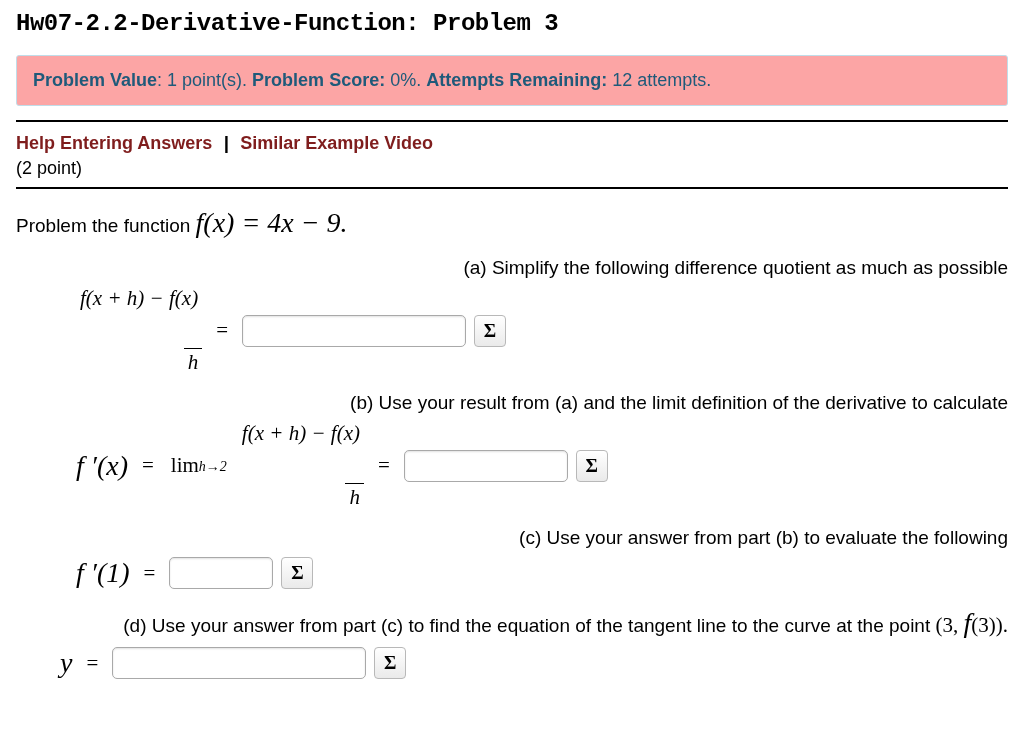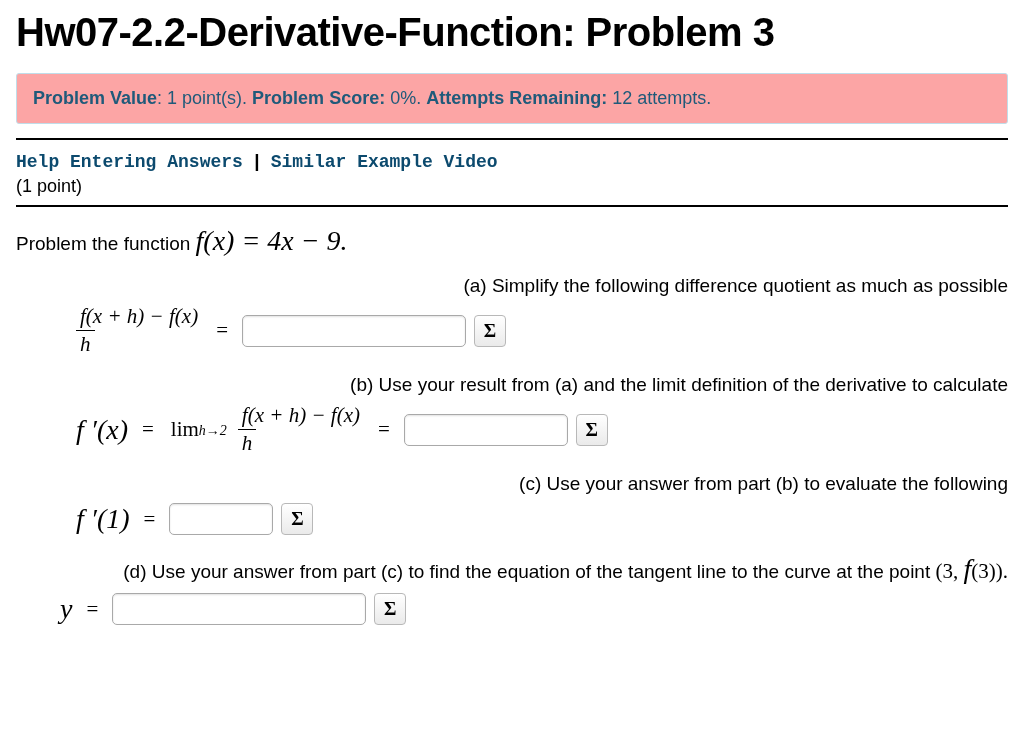--- a/index.html
+++ b/index.html
@@ -5,65 +5,66 @@
   body {
     font-family: -apple-system, "Helvetica Neue", Arial, sans-serif;
     margin: 0;
     padding: 10px 16px;
     font-size: 19px;
     color: #000;
     width: 1024px;
     box-sizing: border-box;
   }
   h1 {
-    font-size: 40px;
+    font-size: 24px;
     font-weight: 700;
     margin: 0 0 18px 0;
     letter-spacing: -0.5px;
+    font-family: Liberation Mono, monospace;
   }
   .status-box {
     background: #fca5a5;
     border: 1px solid #c0dde9;
     border-radius: 3px;
     padding: 14px 16px;
     font-size: 18px;
     color: #1f5a7a;
     margin-bottom: 14px;
   }
   .status-box .label { font-weight: 700; }
   .help-row {
     border-top: 2px solid #000;
     border-bottom: 2px solid #000;
     padding: 10px 0 8px 0;
     margin-bottom: 18px;
   }
   .help-row a {
-    color: #0c4a6e;
+    color: #7f1d1d;
     font-weight: 700;
     text-decoration: none;
     font-size: 18px;
     cursor: pointer;
-    font-family: Liberation Mono, monospace;
   }
   .help-row .sep { margin: 0 6px; font-weight: 700; }
   .points-text { margin-top: 4px; font-size: 18px; }
   .body-text { font-size: 19px; }
   .math-i { font-family: "Times New Roman", serif; font-style: italic; font-size: 28px; }
   .math-r { font-family: "Times New Roman", serif; font-style: normal; font-size: 21px; }
   .part { margin: 18px 0 4px 0; text-align: right; }
   .indent { margin-left: 60px; display: flex; align-items: center; gap: 8px; margin-top: 8px; margin-bottom: 8px;}
   .frac {
     display: inline-flex;
     flex-direction: column;
-    align-items: flex-start;
+    align-items: flex-end;
     font-family: "Times New Roman", serif;
     font-style: italic;
     font-size: 21px;
     vertical-align: middle;
     line-height: 1.1;
+    gap: 36px;
   }
   .frac .num { padding: 0 4px 2px 4px; }
   .frac .den { border-top: 1.3px solid #000; padding: 2px 4px 0 4px; font-style: italic;}
   .lim {
     display: inline-flex;
     align-items: center;
     font-family: "Times New Roman", serif;
     font-size: 21px;
     line-height: 1;
     vertical-align: middle;
@@ -108,21 +109,21 @@
   <span class="label">Problem Score:</span><span> 0%. </span>
   <span class="label">Attempts Remaining:</span><span> 12 attempts.</span>
 </div>
 
 <div class="help-row">
   <div>
     <a>Help Entering Answers</a>
     <span class="sep">|</span>
     <a>Similar Example Video</a>
   </div>
-  <div class="points-text">(1 point)</div>
+  <div class="points-text">(2 point)</div>
 </div>
 
 <div class="body-text">
   <span>Problem the function </span><span class="math-i">f(x) = 4x − 9.</span>
 </div>
 
 <div class="part body-text">
   <span class="part-label">(a)</span>
   <span>Simplify the following difference quotient as much as possible</span>
 </div>

